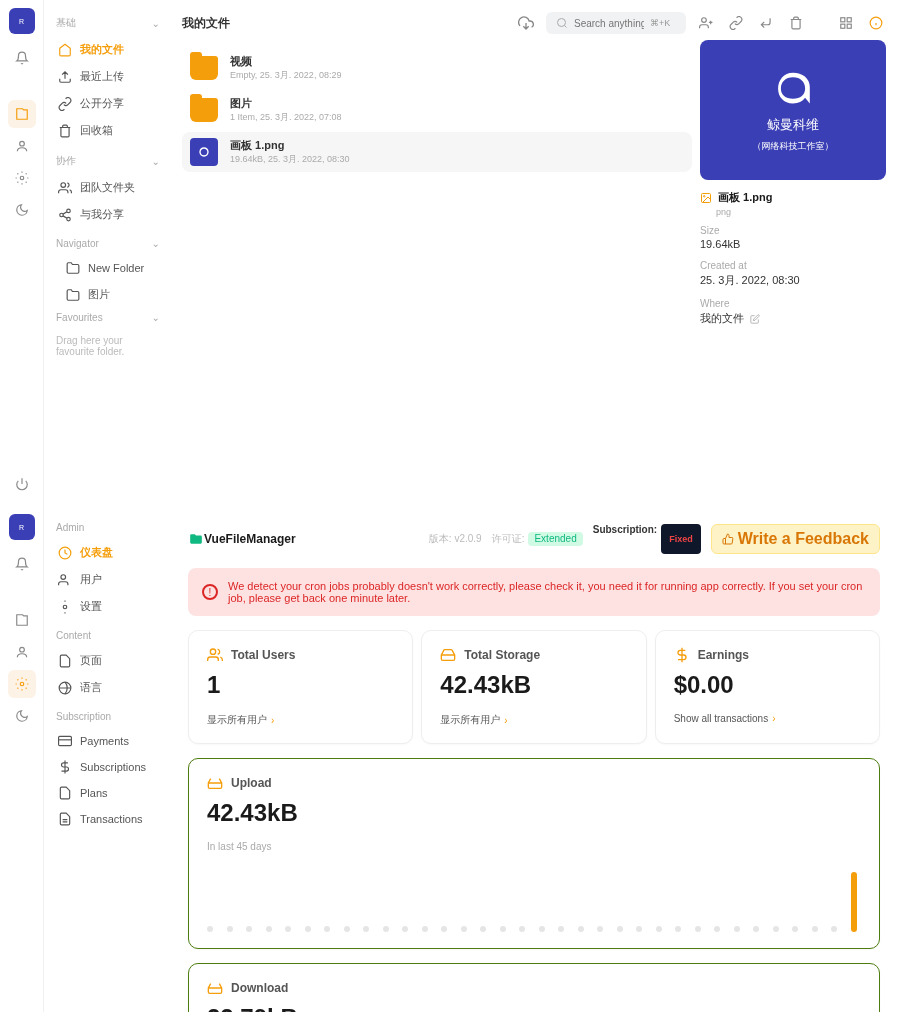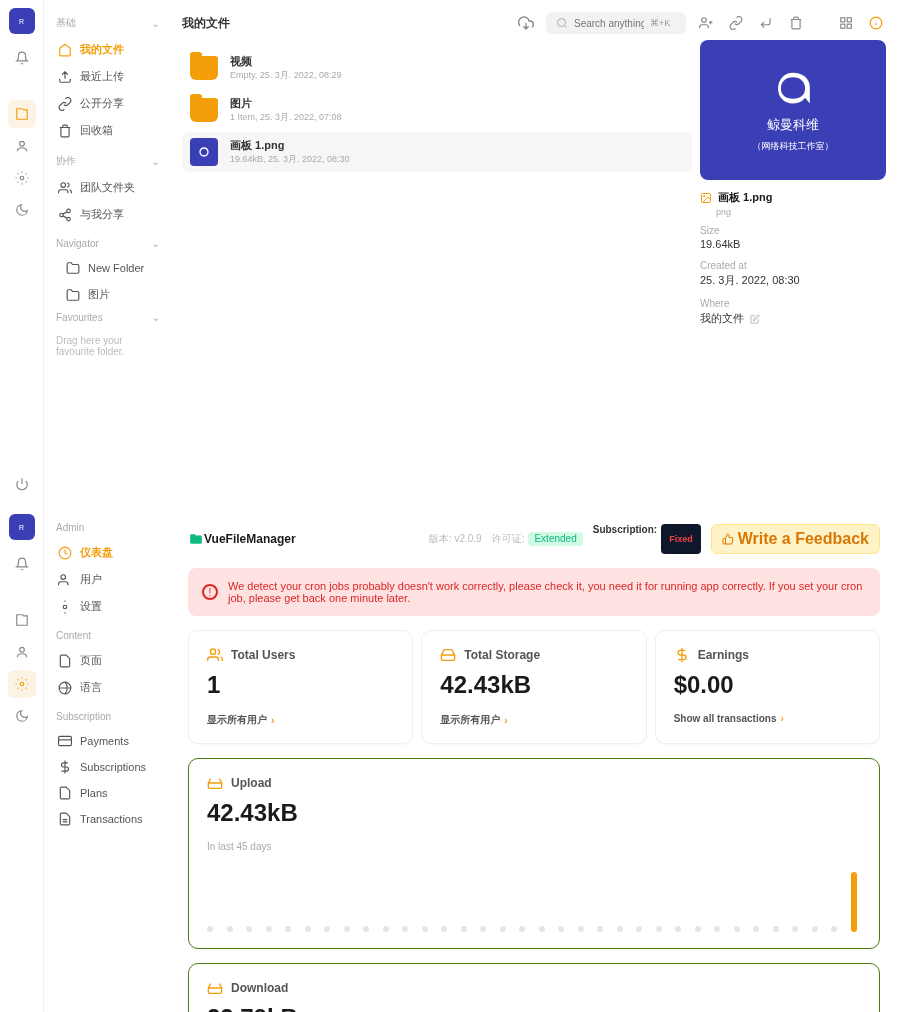--- a/index.html
+++ b/index.html
@@ -66,21 +66,21 @@
 .feedback { background: #fef3c7; color: #d97706; padding: 5px 10px; border-radius: 6px; font-size: 16px; font-weight: 600; display: flex; align-items: center; gap: 4px; cursor: pointer; border:1px solid #fde68a; }
 
 .warn { background: #fee2e2; color: #dc2626; padding: 12px 14px; border-radius: 8px; font-size: 11px; display: flex; align-items: center; gap: 10px; margin-bottom: 14px; }
 .warn-ico { width: 16px; height: 16px; border: 2px solid #dc2626; border-radius: 50%; display: flex; align-items: center; justify-content: center; flex-shrink: 0; font-size: 10px; }
 
 .cards { display: grid; grid-template-columns: 1fr 1fr 1fr; gap: 8px; margin-bottom: 14px; }
 .card { background: #fff; border: 1px solid #eee; border-radius: 10px; padding: 16px 18px; box-shadow: 0 1px 2px rgba(0,0,0,0.03); }
 .card-head { display: flex; align-items: center; gap: 8px; font-size: 12px; font-weight: 700; color: #555; margin-bottom: 8px; }
 .card-ico { color: #f59e0b; width: 16px; height: 16px; }
 .card-val { font-size: 24px; font-weight: 800; color: #1a1a1a; margin-bottom: 14px; }
-.card-link { font-size: 10px; font-weight: 700; color: #555; cursor: pointer; display: flex; align-items: center; gap: 4px; }
+.card-link { font-size: 10px; font-weight: 400; color: #555; cursor: pointer; display: flex; align-items: center; gap: 4px; }
 .chev { color: #f59e0b; }
 
 .wide-card { background: #fff; border: 1px solid #4d7c0f; border-radius: 10px; padding: 16px 18px; margin-bottom: 14px; box-shadow: 0 1px 2px rgba(0,0,0,0.03); }
 .wc-sub { font-size: 10px; color: #aaa; margin-bottom: 20px; }
 .dots { display: flex; gap: 13.5px; align-items: flex-end; height: 60px; }
 .dot { width: 6px; height: 6px; background: #e5e5e5; border-radius: 50%; }
 .bar { width: 6px; background: #f59e0b; border-radius: 3px; }
 
 svg { display: block; }
 </style>

